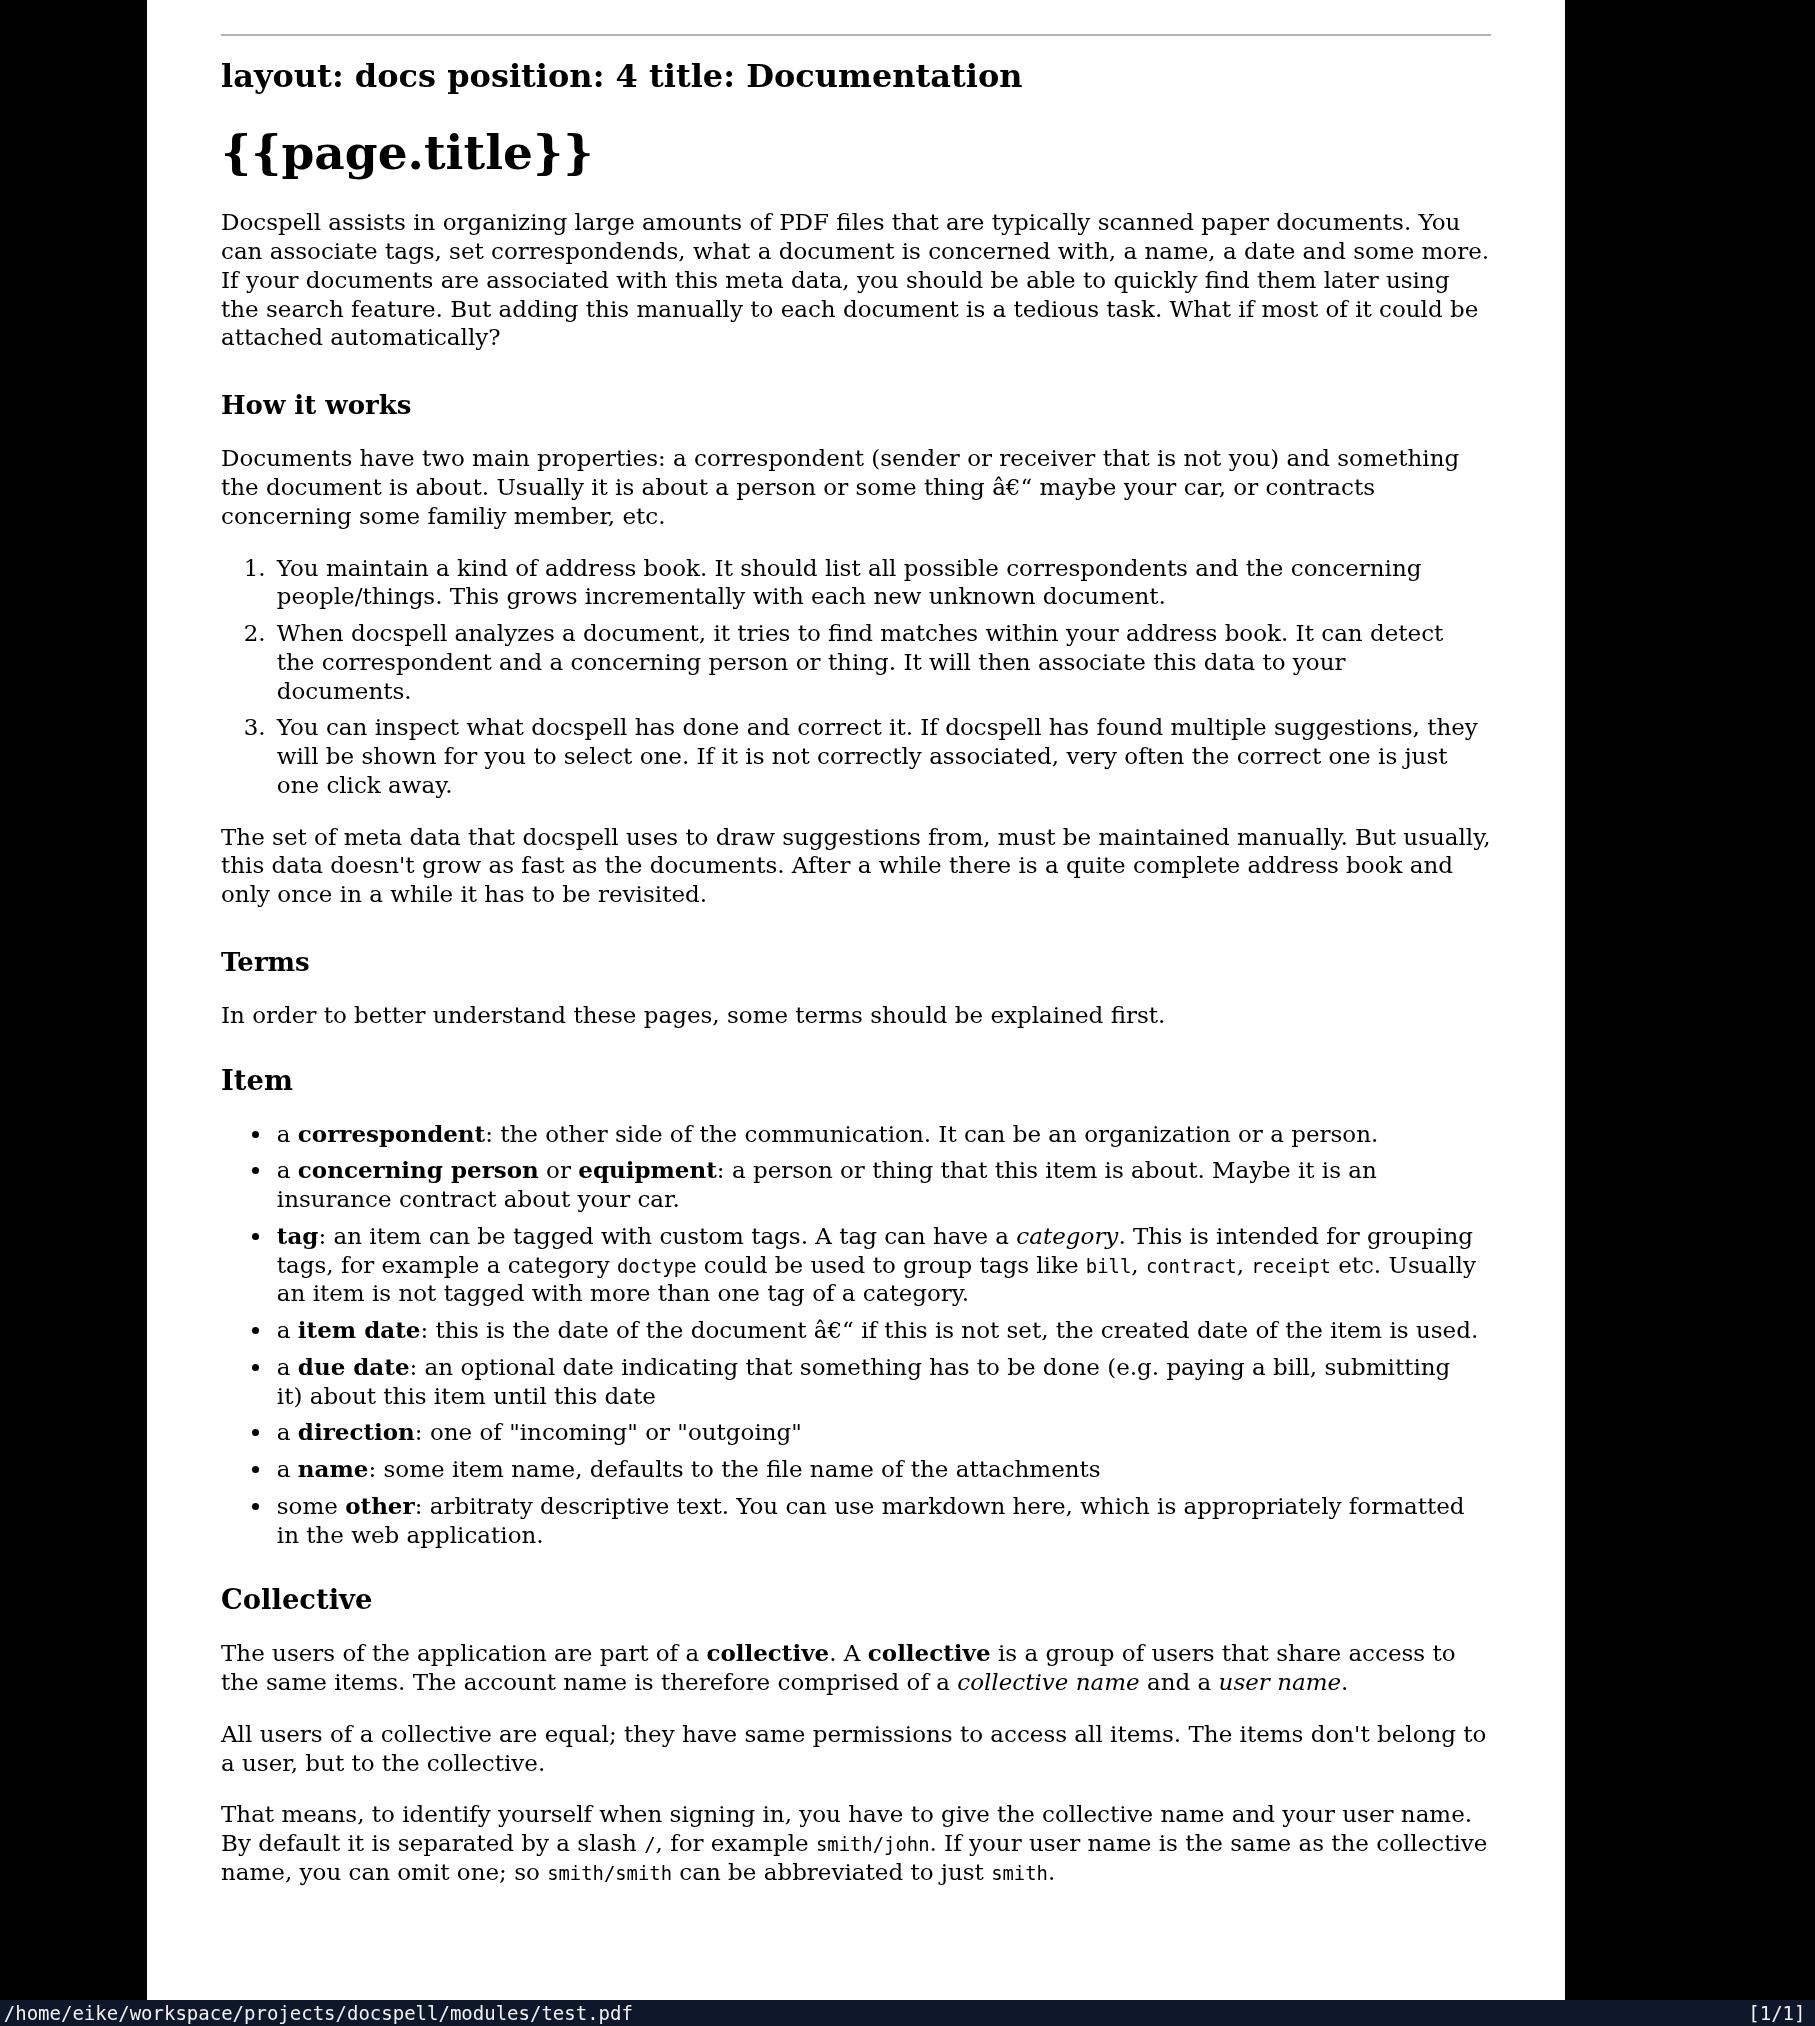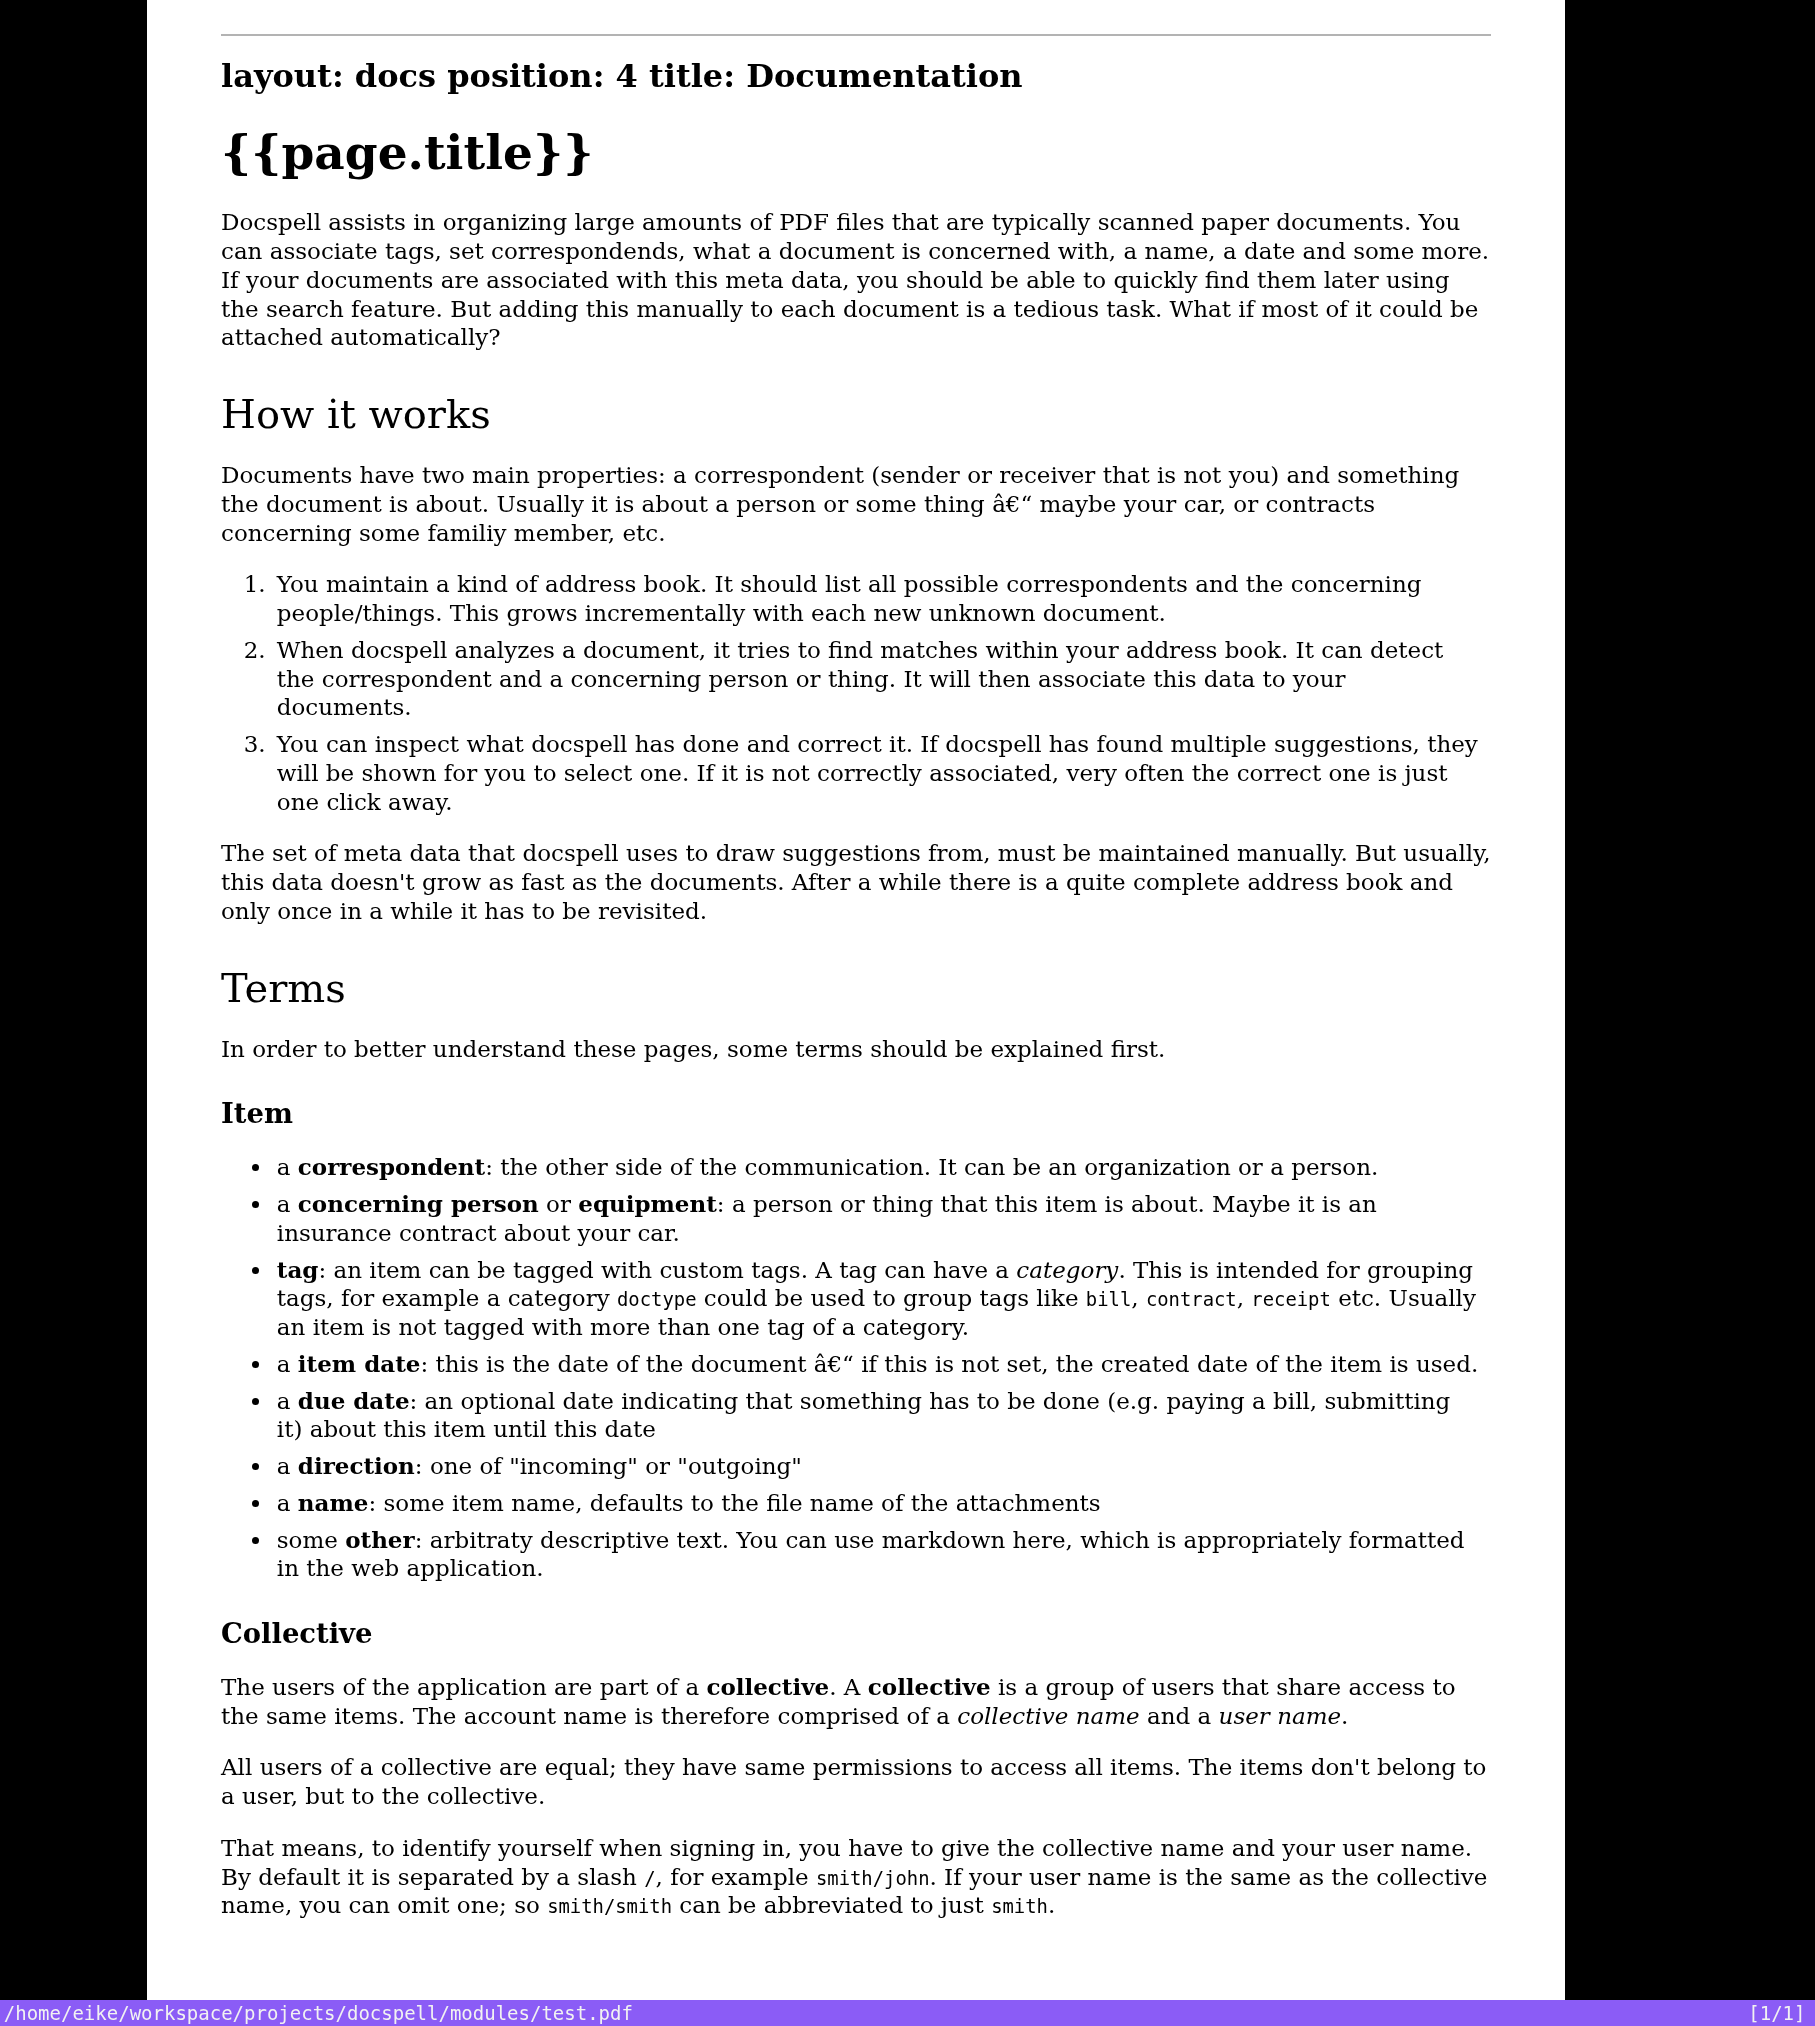--- a/index.html
+++ b/index.html
@@ -43,22 +43,22 @@
     margin: 21px 0 9.5px 0;
     line-height: 1.2;
   }
   h1.page-title {
     font-size: 47px;
     font-weight: bold;
     margin: 31px 0 28px 0;
     line-height: 1.15;
   }
   h2.section {
-    font-size: 40px;
-    font-weight: normal;
+    font-size: 26px;
+    font-weight: bold;
     margin: 38px 0 23px 0;
     line-height: 1.2;
   }
   h3.subsection {
     font-size: 27.4px;
     font-weight: bold;
     margin: 34px 0 23px 0;
     line-height: 1.2;
   }
   p {
@@ -77,21 +77,21 @@
   .c {
     font-family: "DejaVu Sans Mono", monospace;
     font-size: 0.82em;
   }
   .statusbar {
     position: absolute;
     left: 0;
     right: 0;
     bottom: 0;
     height: 25.6px;
-    background: #8b5cf6;
+    background: #0f172a;
     color: #f2f2f2;
     font-family: "DejaVu Sans Mono", monospace;
     font-size: 19px;
     display: flex;
     justify-content: space-between;
     align-items: center;
     padding: 0 9.5px 0 3.8px;
     box-sizing: border-box;
   }
 </style>

